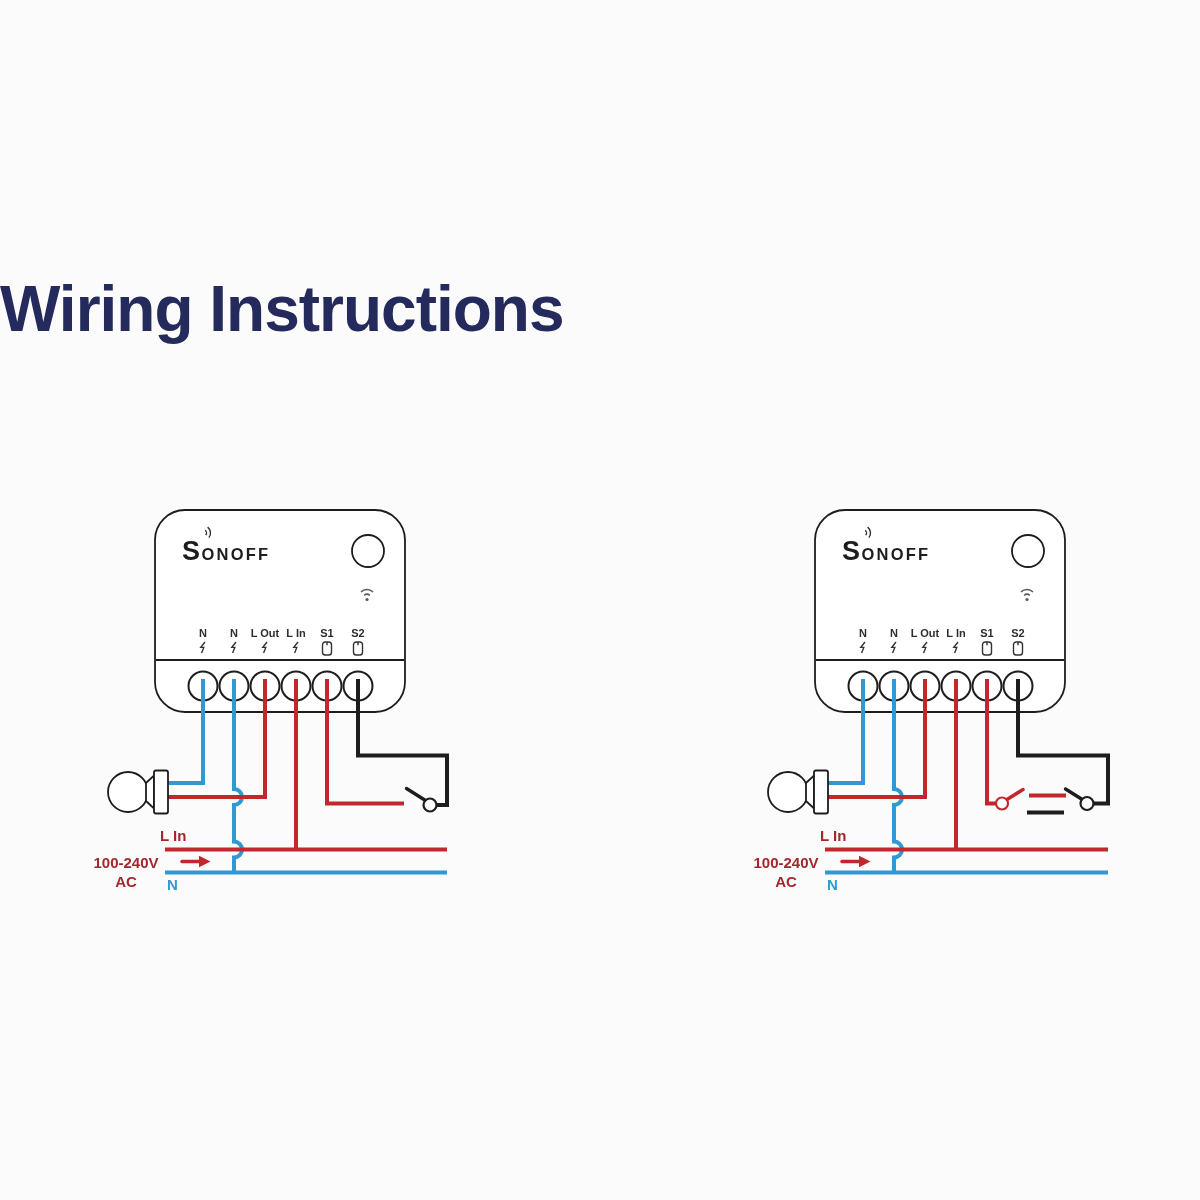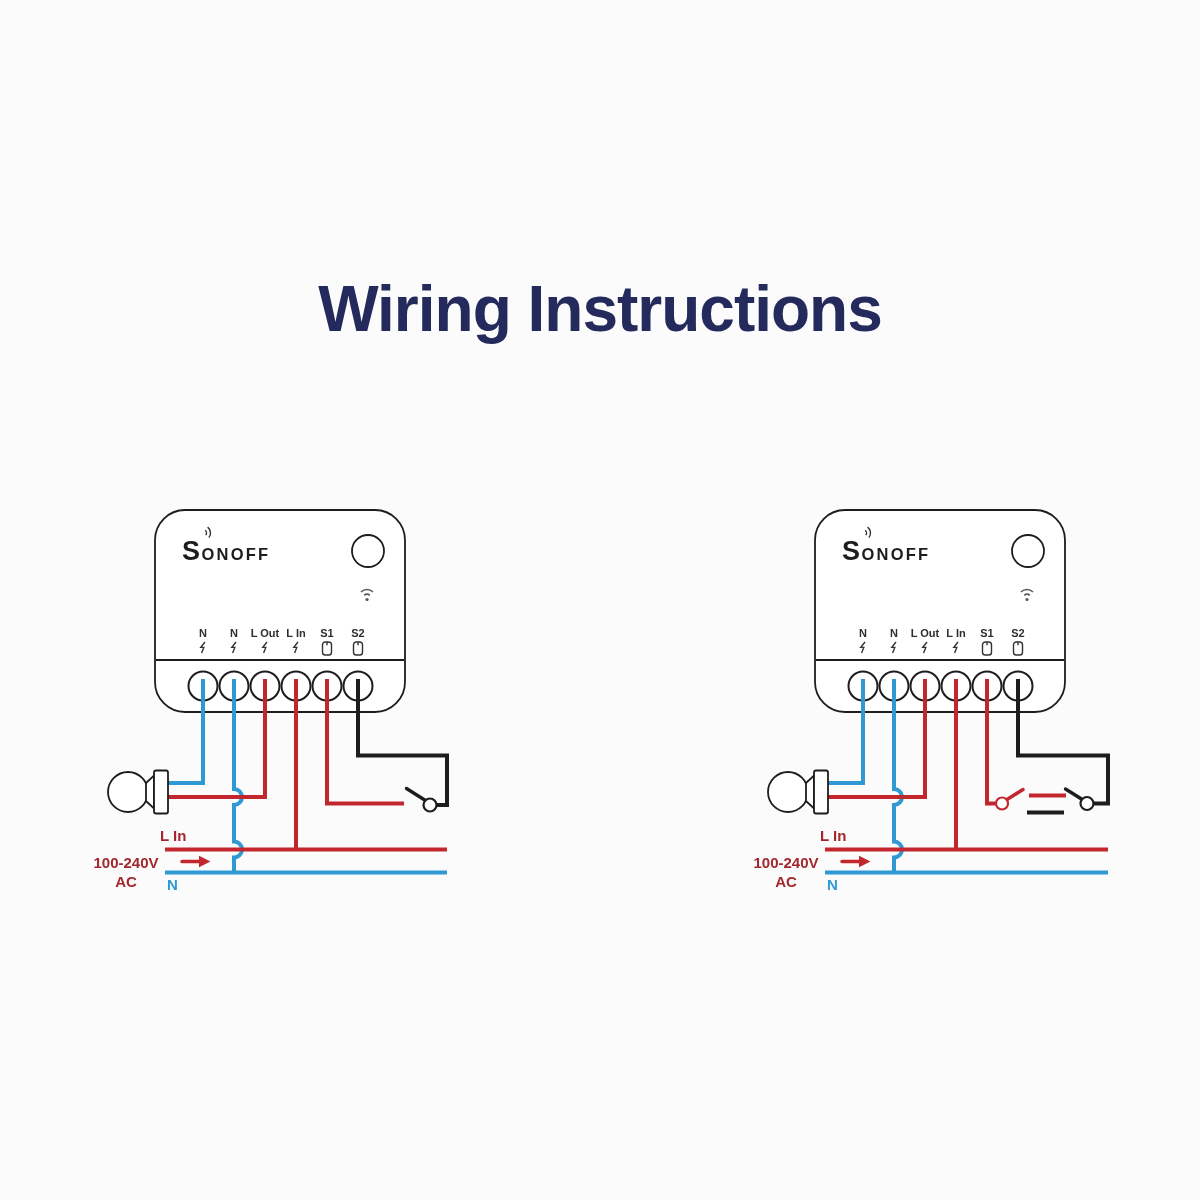--- a/index.html
+++ b/index.html
@@ -4,21 +4,21 @@
 <style>
   html,body{margin:0;padding:0;}
   body{
     width:1200px;height:1200px;
     background:var(--background,#fbfbfb);
     font-family:"Liberation Sans", sans-serif;
   }
   .stage{position:relative;width:1200px;height:1200px;overflow:hidden;}
   .title{
     position:absolute;left:0;top:272px;width:100%;
-    text-align:center;font-weight:bold;font-size:64px;letter-spacing:-1px;
+    font-weight:bold;font-size:64px;letter-spacing:-1px;
     color:var(--title,#242a5c);
   }
   svg.diagram-canvas{position:absolute;left:0;top:0;}
   .outline{fill:#fff;stroke:var(--ink,#1d1d1d);stroke-width:1.8;}
   .thin{fill:none;stroke:var(--ink,#1d1d1d);stroke-width:1.8;}
   .node{fill:#fff;stroke:var(--ink,#1d1d1d);stroke-width:2;}
   .wire{fill:none;stroke-width:4;}
   .bus{fill:none;stroke-width:3.8;}
   .w-blue{stroke:var(--wire_blue,#2f99d4);}
   .w-red{stroke:var(--wire_red,#c1272d);}

